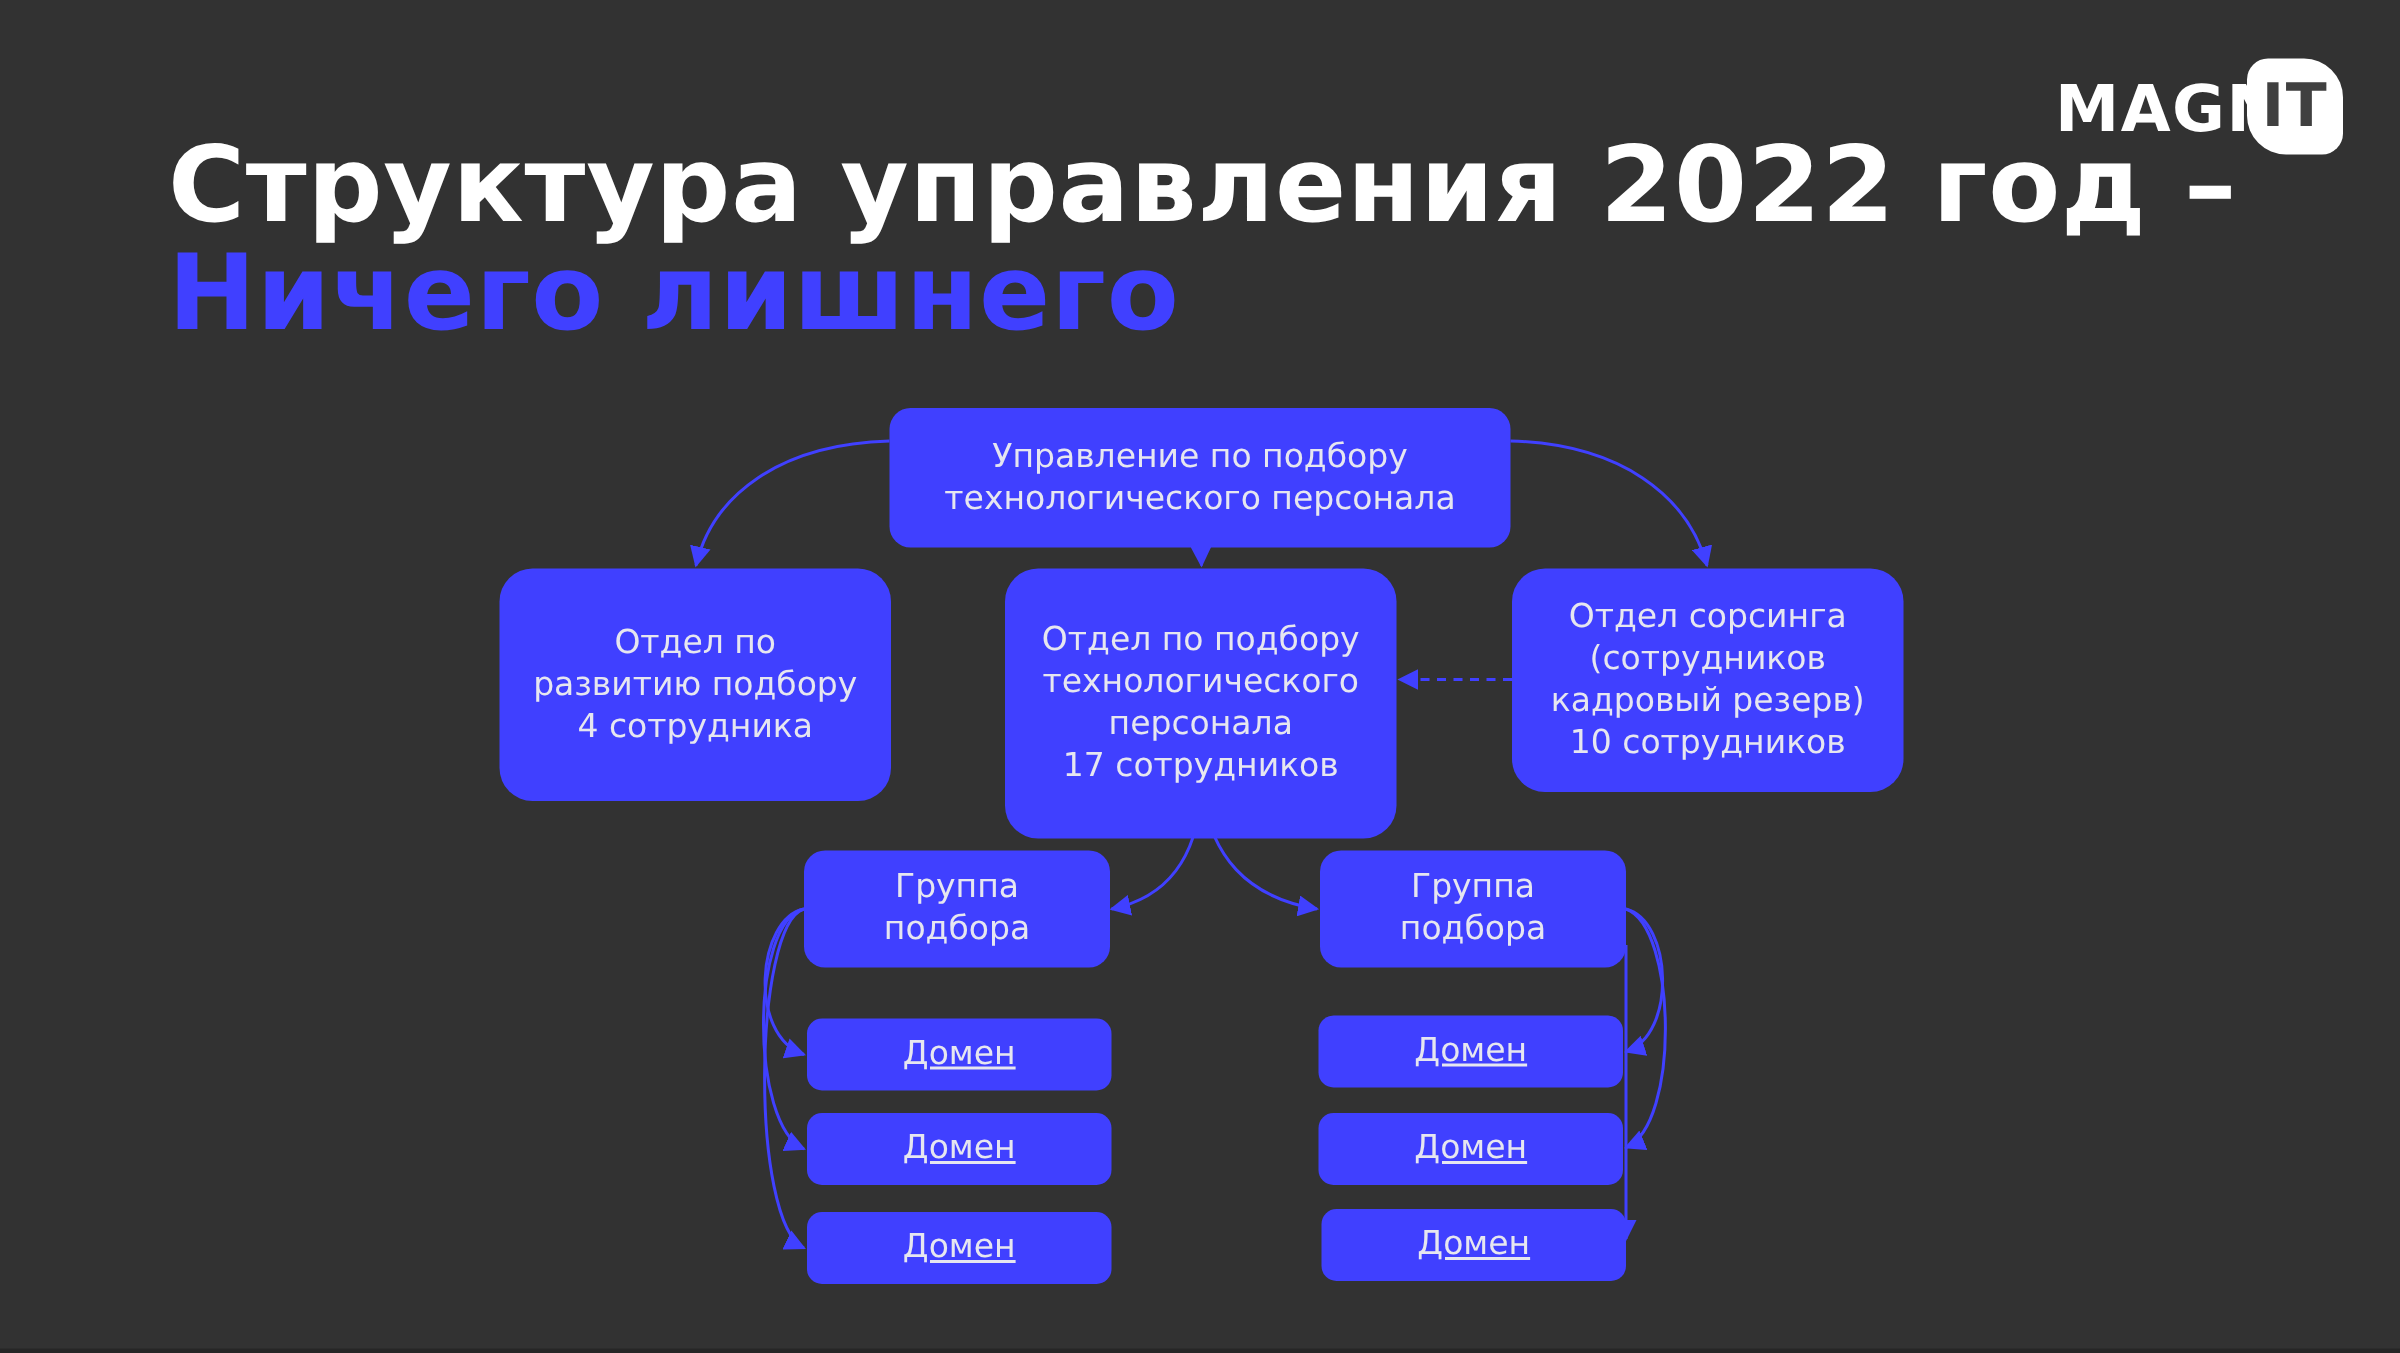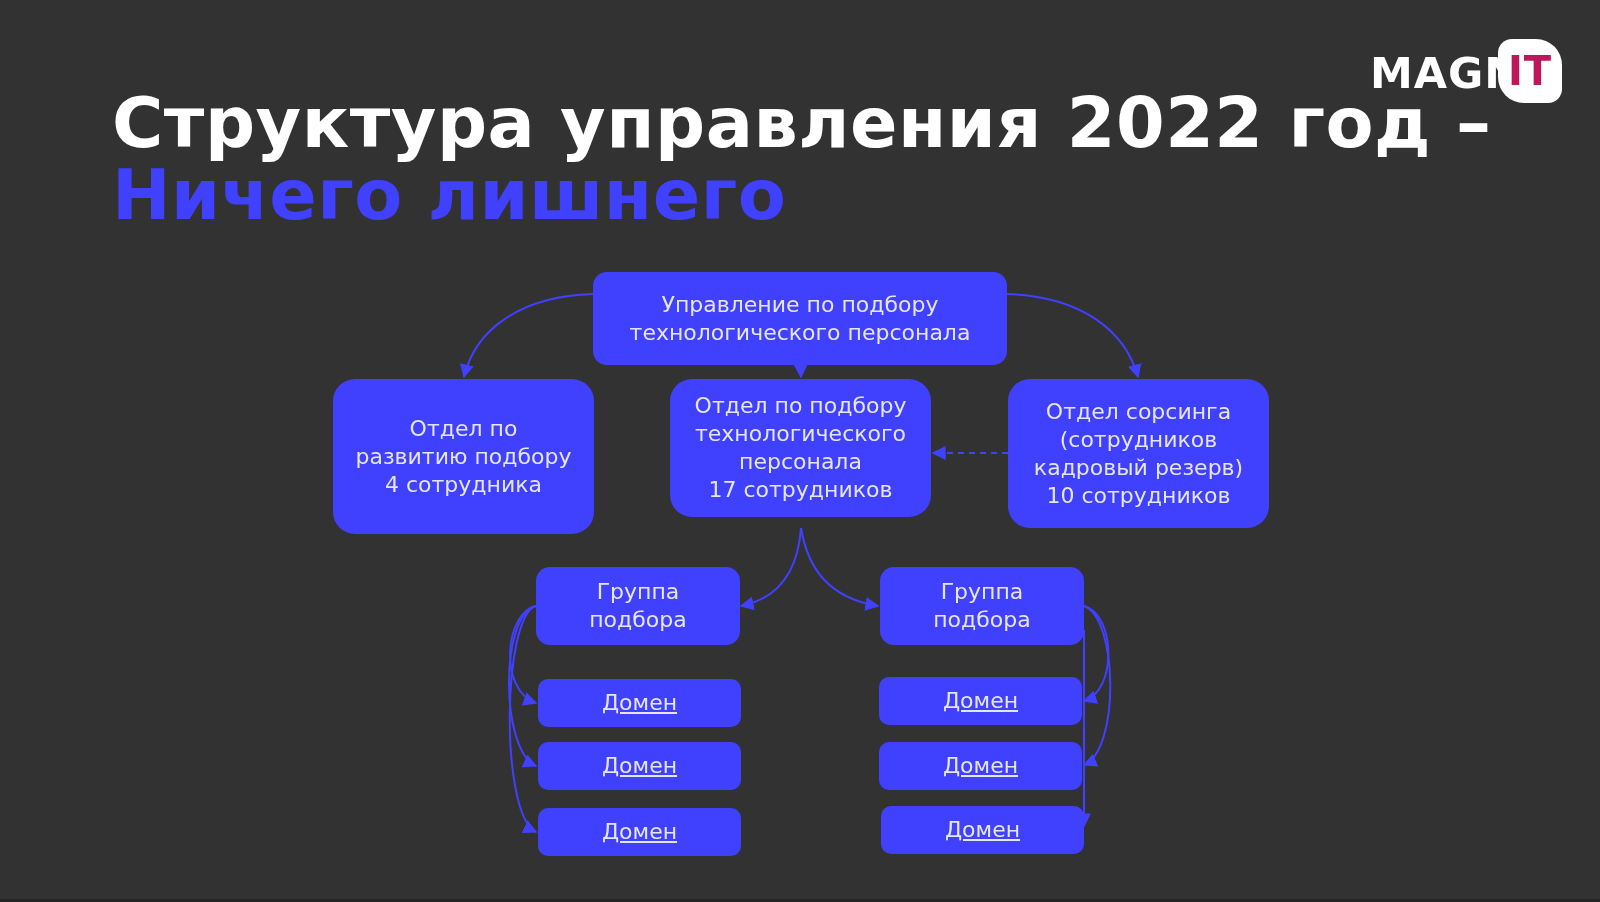--- a/index.html
+++ b/index.html
@@ -3,21 +3,21 @@
 <meta charset="utf-8">
 <style>
   html, body { margin:0; padding:0; }
   body { width:1600px; height:902px; background:#323232; position:relative; overflow:hidden; font-family:"DejaVu Sans", sans-serif; }
   .bottom-strip { position:absolute; left:0; top:899px; width:1600px; height:3px; background:#262626; }
   .title { position:absolute; left:112px; font-family:"DejaVu Sans", sans-serif; font-weight:bold; font-size:70px; line-height:1; white-space:nowrap; letter-spacing:0.5px; }
   .title.l1 { top:88px; color:#FFFFFF; }
   .title.l2 { top:160px; color:#4040FF; }
   .logo-text { position:absolute; left:1350px; top:52px; color:#FFFFFF; font-family:"DejaVu Sans", sans-serif; font-weight:bold; font-size:43px; line-height:1; letter-spacing:1px;margin-left:20px; }
   .logo-box { position:absolute; left:1498px; top:39px; width:64px; height:64px; background:#FFFFFF; border-radius:14px 26px 14px 26px; display:flex; align-items:center; justify-content:center; }
-  .logo-box span { color:#be185d; font-family:"DejaVu Sans", sans-serif; font-weight:bold; font-size:40px; line-height:1; letter-spacing:1px; }
+  .logo-box span { color:#404040; font-family:"DejaVu Sans", sans-serif; font-weight:bold; font-size:40px; line-height:1; letter-spacing:1px; }
   .node { position:absolute; background:#4040FF; color:#E6E6F0; display:flex; align-items:center; justify-content:center; text-align:center; font-family:"DejaVu Sans", sans-serif; font-size:22px; line-height:28px; box-sizing:border-box; }
   .node .lines { display:flex; flex-direction:column; }
   .r-lg { border-radius:22px; }
   .r-md { border-radius:14px; }
   .r-sm { border-radius:10px;text-decoration:underline; }
   svg.connectors { position:absolute; left:0; top:0; width:1600px; height:902px; pointer-events:none; }
 </style>
 </head>
 <body>
 
@@ -67,21 +67,21 @@
   </div>
 </div>
 
 <div class="node r-lg" style="left:333px;top:379px;width:261px;height:155px;">
   <div class="lines">
     <span>Отдел по</span>
     <span>развитию подбору</span>
     <span>4 сотрудника</span>
   </div>
 </div>
-<div class="node r-lg" style="left:670px;top:379px;width:261px;height:138px;justify-content:center;">
+<div class="node r-lg" style="left:670px;top:379px;width:261px;height:180px;justify-content:center;">
   <div class="lines">
     <span>Отдел по подбору</span>
     <span>технологического</span>
     <span>персонала</span>
     <span>17 сотрудников</span>
   </div>
 </div>
 <div class="node r-lg" style="left:1008px;top:379px;width:261px;height:149px;">
   <div class="lines">
     <span>Отдел сорсинга</span>

